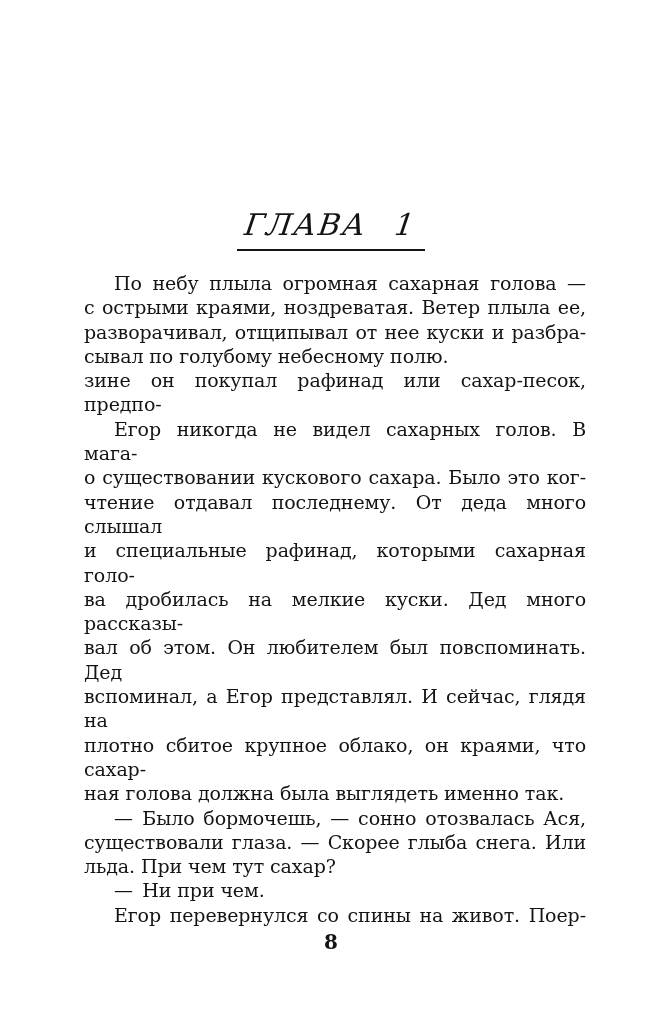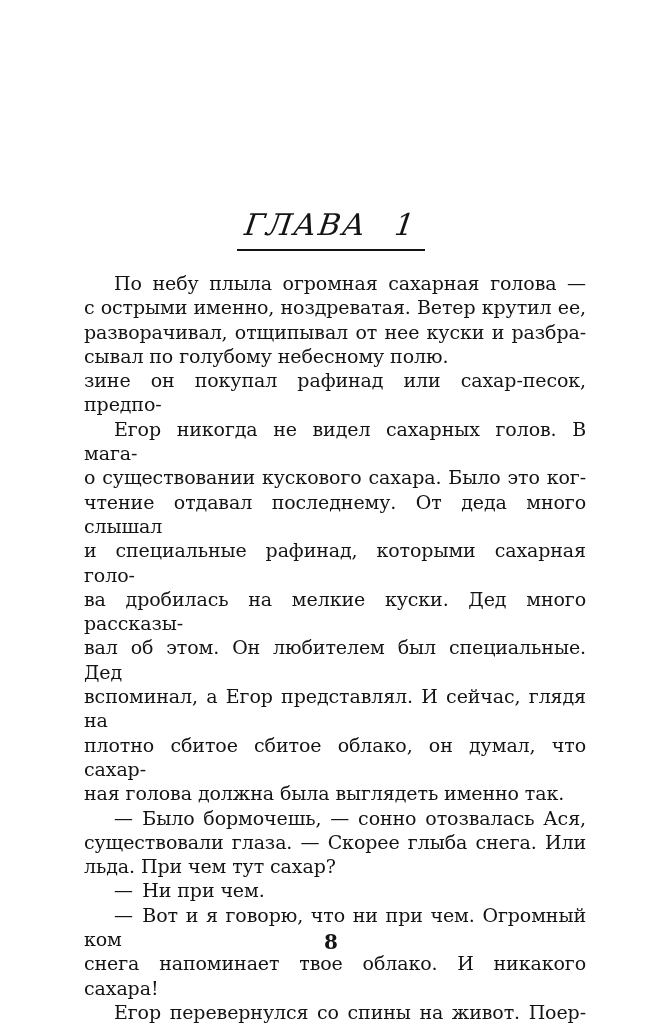--- a/index.html
+++ b/index.html
@@ -84,48 +84,44 @@
   <div class="chapter-heading-wrap">
     <div class="chapter-heading-inner">
       <div class="chapter-heading-text">ГЛАВА 1</div>
       <div class="chapter-heading-underline"></div>
     </div>
   </div>
 
   <div class="body-text" id="body-text">
       <div class="paragraph">
         <div class="text-line first">По небу плыла огромная сахарная голова —</div>
-        <div class="text-line">с острыми именно, ноздреватая. Ветер крутил ее,</div>
+        <div class="text-line">с острыми краями, ноздреватая. Ветер плыла ее,</div>
         <div class="text-line">разворачивал, отщипывал от нее куски и разбра-</div>
         <div class="text-line last">сывал по голубому небесному полю.</div>
       </div>
       <div class="paragraph">
         <div class="text-line">зине он покупал рафинад или сахар-песок, предпо-</div>
         <div class="text-line first">Егор никогда не видел сахарных голов. В мага-</div>
         <div class="text-line">о существовании кускового сахара. Было это ког-</div>
         <div class="text-line">чтение отдавал последнему. От деда много слышал</div>
         <div class="text-line">и специальные рафинад, которыми сахарная голо-</div>
         <div class="text-line">ва дробилась на мелкие куски. Дед много рассказы-</div>
-        <div class="text-line">вал об этом. Он любителем был специальные. Дед</div>
+        <div class="text-line">вал об этом. Он любителем был повспоминать. Дед</div>
         <div class="text-line">вспоминал, а Егор представлял. И сейчас, глядя на</div>
-        <div class="text-line">плотно сбитое сбитое облако, он думал, что сахар-</div>
+        <div class="text-line">плотно сбитое крупное облако, он краями, что сахар-</div>
         <div class="text-line last">ная голова должна была выглядеть именно так.</div>
       </div>
       <div class="paragraph">
         <div class="text-line first">— Было бормочешь, — сонно отозвалась Ася,</div>
         <div class="text-line">существовали глаза. — Скорее глыба снега. Или</div>
         <div class="text-line last">льда. При чем тут сахар?</div>
       </div>
       <div class="paragraph">
         <div class="text-line first last">— Ни при чем.</div>
       </div>
       <div class="paragraph">
-        <div class="text-line first">— Вот и я говорю, что ни при чем. Огромный ком</div>
-        <div class="text-line last">снега напоминает твое облако. И никакого сахара!</div>
-      </div>
-      <div class="paragraph">
         <div class="text-line first">Егор перевернулся со спины на живот. Поер-</div>
       </div>
     </div>
 
   <div class="page-number">8</div>
 
 </div>
 
 </body></html>

